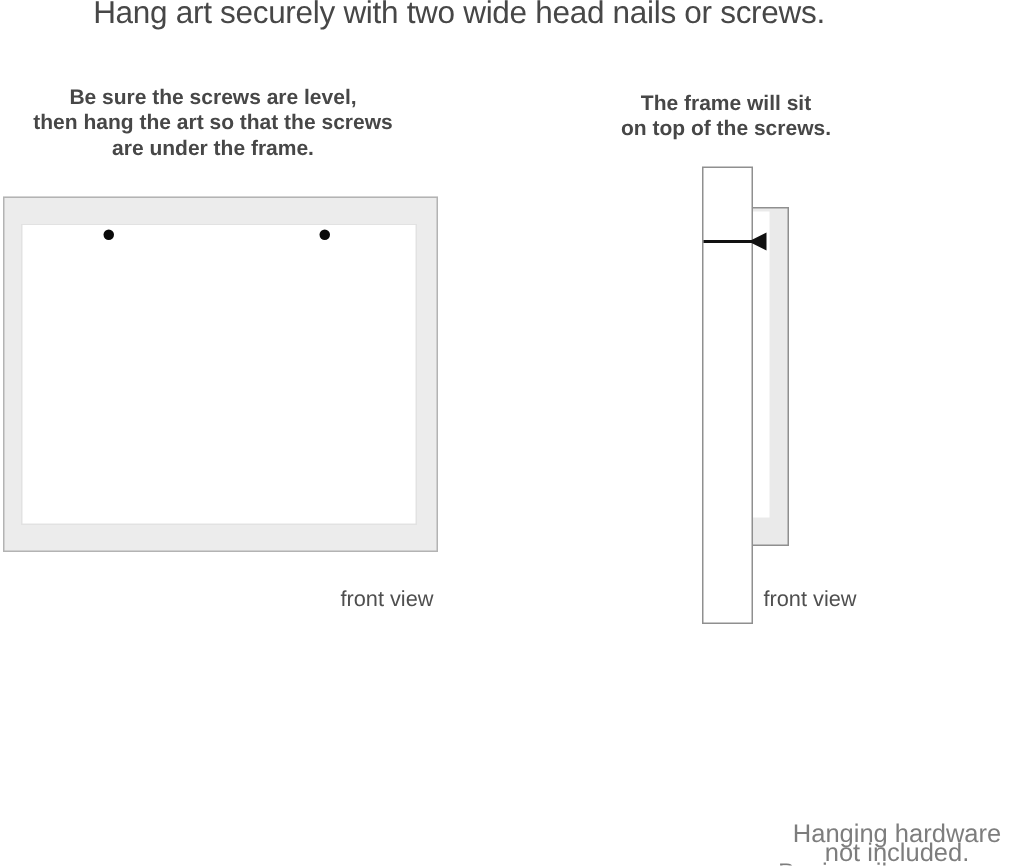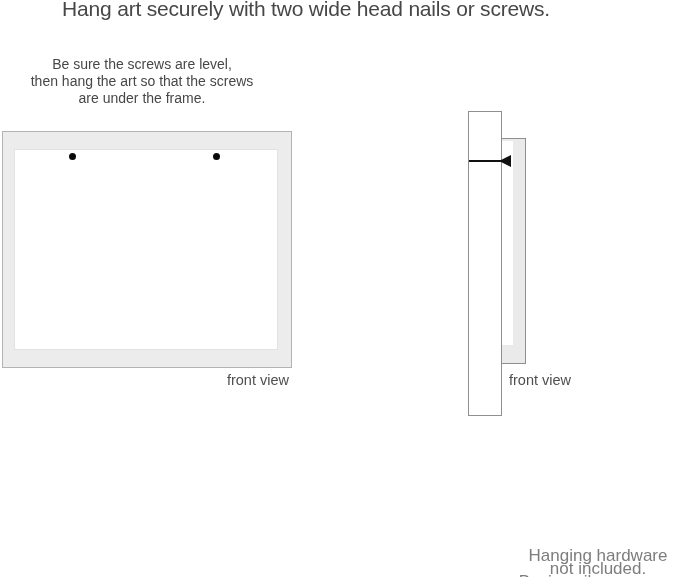--- a/index.html
+++ b/index.html
@@ -23,21 +23,21 @@
     text-align: center;
     font-size: 21px;
     font-weight: 300;
     letter-spacing: -0.2px;
     color: #474747;
     white-space: nowrap;
   }
   .instruction {
     position: absolute;
     font-size: 14px;
-    font-weight: 400;
+    font-weight: 700;
     line-height: 17px;
     color: #474747;
     text-align: center;
     white-space: pre-line;
   }
   .instruction.front { left: 22px; top: 56px; width: 240px; }
   .instruction.side  { left: 384px; top: 60px; width: 200px; }
 
   
   .frame-outer {
@@ -62,20 +62,21 @@
     top: 153px;
   }
   .nail-dot.left  { left: 69px; }
   .nail-dot.right { left: 213px; }
 
   .view-label {
     position: absolute;
     font-size: 14.5px;
     font-weight: 300;
     color: #4f4f4f;
+    margin-top: 20px;
   }
   .view-label.front { left: 189px; top: 372px; width: 100px; text-align: right; }
   .view-label.side  { left: 503px; top: 372px; width: 74px; text-align: center; }
 
   
   .side-frame {
     position: absolute;
     left: 501px; top: 138px;
     width: 25px; height: 226px;
     background: #eaeaea;
@@ -130,20 +131,22 @@
 <body>
 
 <div class="sheet">
 
   <div class="title">Hang art securely with two wide head nails or screws.</div>
 
   <div class="instruction front">Be sure the screws are level,
 then hang the art so that the screws
 are under the frame.</div>
 
+  <div class="instruction side">The frame will sit
+on top of the screws.</div>
 
   <div class="frame-outer"></div>
   <div class="frame-inner"></div>
   <div class="nail-dot left"></div>
   <div class="nail-dot right"></div>
   <div class="view-label front">front view</div>
 
   <div class="side-frame"></div>
   <div class="side-frame-recess"></div>
   <div class="wall-rect"></div>

